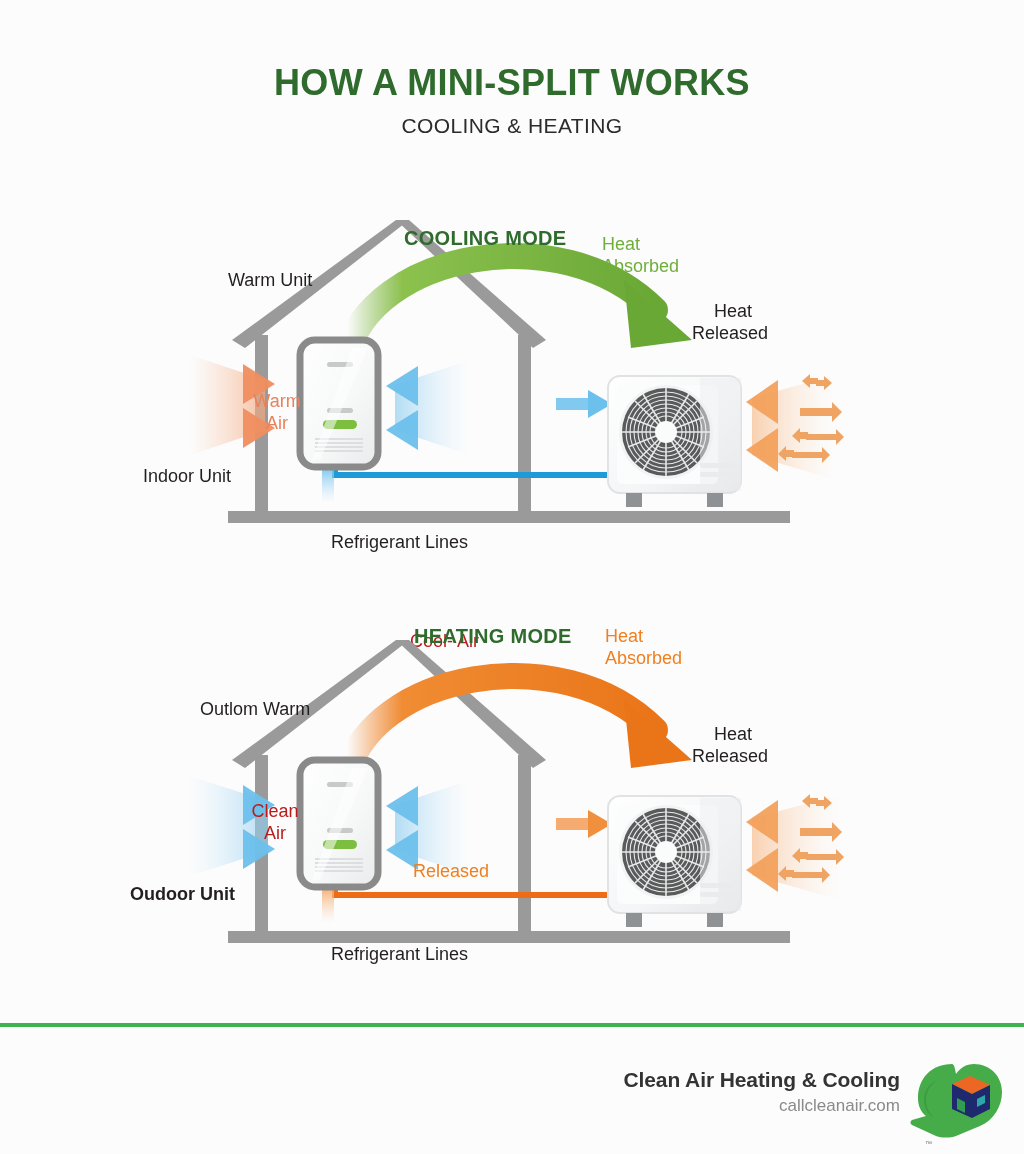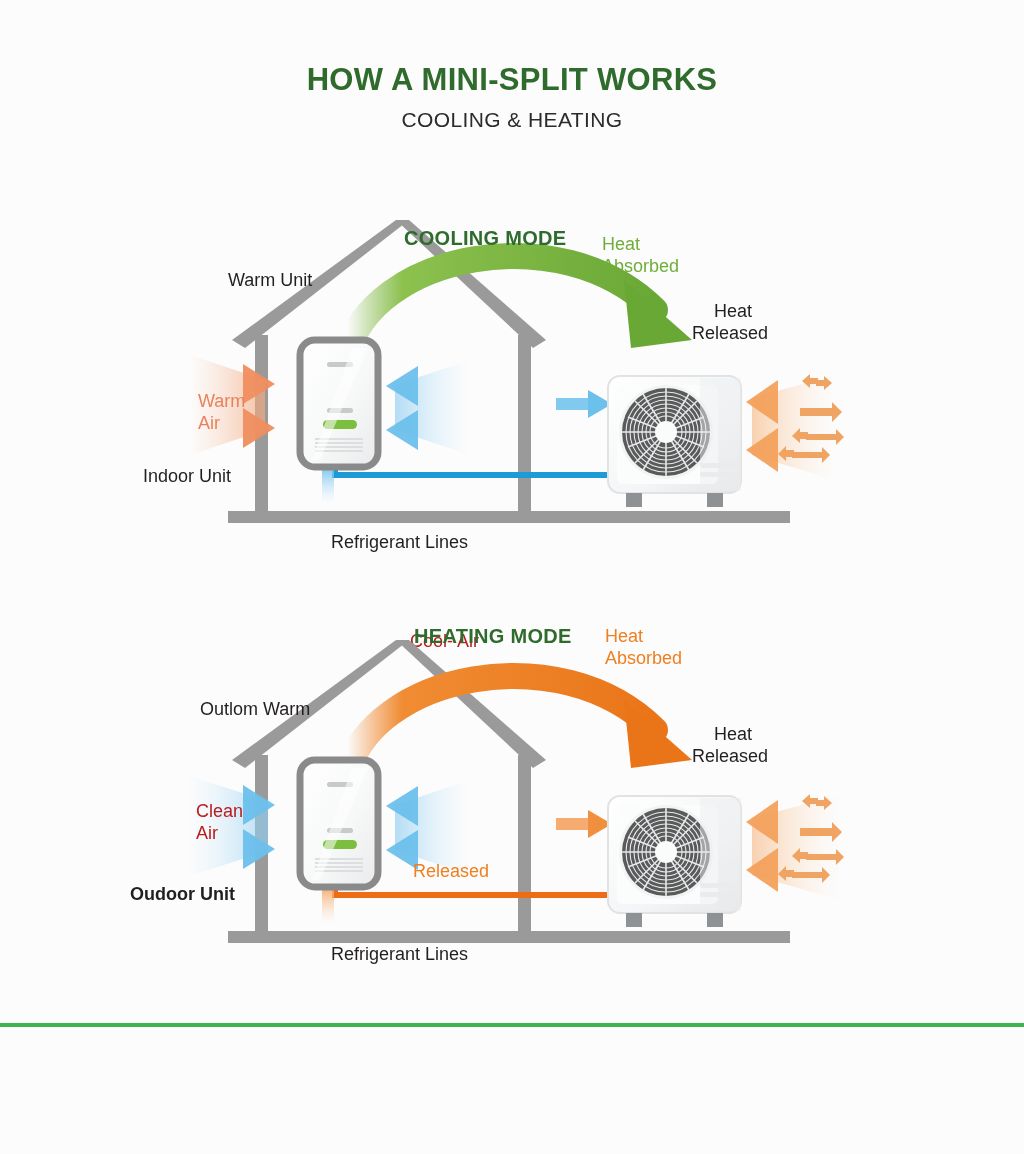--- a/index.html
+++ b/index.html
@@ -10,21 +10,21 @@
     font-family:"Liberation Sans", sans-serif;
     color:#231f20;
     overflow:hidden;
     position:relative;
   }
   .page{position:relative;width:1024px;height:1154px;}
 
   
   .hdr{position:absolute;top:62px;left:0;width:1024px;text-align:center;}
   .hdr h1{
-    margin:0;font-size:31px;font-weight:bold;letter-spacing:.3px;
+    margin:0;font-size:36px;font-weight:bold;letter-spacing:.3px;
     color:#2e6b2c;
   }
   .hdr h2{
     margin:10px 0 0 0;font-size:21px;font-weight:normal;letter-spacing:.4px;
     color:#2b2b2b;
   }
 
   
   .diagram{position:absolute;left:0;width:1024px;}
   #cooling{top:180px;height:400px;}
@@ -36,21 +36,21 @@
   }
   #cooling .mode-title{left:404px;top:18px;margin-top:29px;}
   #heating .mode-title{left:414px;top:20px;}
 
   .lbl{position:absolute;font-size:18px;line-height:22px;white-space:nowrap;}
   .lbl.dark{color:#231f20;}
   .lbl.green{color:#6fae3a;}
   .lbl.orange{color:#ef7f1f;}
   .lbl.salmon{color:#e8825c;}
   .lbl.blue{color:#b91c1c;}
-  .lbl.center{}
+  .lbl.center{text-align:center;margin-left:48px;}
 
   svg{display:block;}
   .svg-layer{position:absolute;left:0;top:0;}
 
   
   .rule{position:absolute;left:0;top:1023px;width:1024px;height:4px;background:#3eb34f;}
   .footer{position:absolute;left:0;top:1040px;width:1024px;height:114px;}
   .brand{position:absolute;right:124px;top:28px;text-align:right;}
   .brand .name{font-size:21px;font-weight:bold;color:#333333;letter-spacing:-.1px;white-space:nowrap;}
   .brand .site{font-size:17px;color:#8a8a8a;margin-top:4px;white-space:nowrap;}
@@ -374,14 +374,36 @@
     <div class="lbl blue center" style="left:196px;top:217px;width:62px;">Air</div>
     <div class="lbl orange" style="left:413px;top:255px;">Released</div>
     <div class="lbl orange" style="left:605px;top:20px;">Heat</div>
     <div class="lbl orange" style="left:605px;top:42px;">Absorbed</div>
     <div class="lbl dark" style="left:714px;top:118px;">Heat</div>
     <div class="lbl dark" style="left:692px;top:140px;">Released</div>
     <div class="lbl dark" style="left:331px;top:338px;">Refrigerant Lines</div>
   </div>
 
   <div class="rule"></div>
+  <div class="footer">
+    <div class="brand">
+      <div class="name">Clean Air Heating &amp; Cooling</div>
+      <div class="site">callcleanair.com</div>
+    </div>
+
+    <svg class="logo" viewBox="0 0 96 88">
+
+      <path d="M 44,6 C 24,6 10,20 10,40 C 10,48 13,54 18,58 L 4,62 C 2,63 2,66 4,67
+               L 28,78 C 34,80 42,80 48,78 L 72,68 C 86,62 94,48 94,34
+               C 94,18 82,6 66,6 C 58,6 52,10 48,16 C 47,10 46,6 44,6 Z" fill="#46ac4a"></path>
+      <path d="M 30,22 C 20,26 16,34 16,42 C 16,50 20,56 26,59
+               C 20,54 18,48 18,42 C 18,33 23,26 30,22 Z" fill="#2f8a36" opacity=".45"></path>
+
+      <polygon points="44,26 62,18 82,27 64,36" fill="#ec6724"></polygon>
+      <polygon points="44,26 64,36 64,60 44,51" fill="#1f2a6e"></polygon>
+      <polygon points="64,36 82,27 82,51 64,60" fill="#1f2a6e"></polygon>
+      <polygon points="49,40 57,44 57,55 49,51" fill="#2f9e4f"></polygon>
+      <polygon points="69,41 77,37 77,45 69,49" fill="#2aa8a8"></polygon>
+    </svg>
+    <div class="tm">™</div>
+  </div>
 
 </div>
 
 </body></html>

